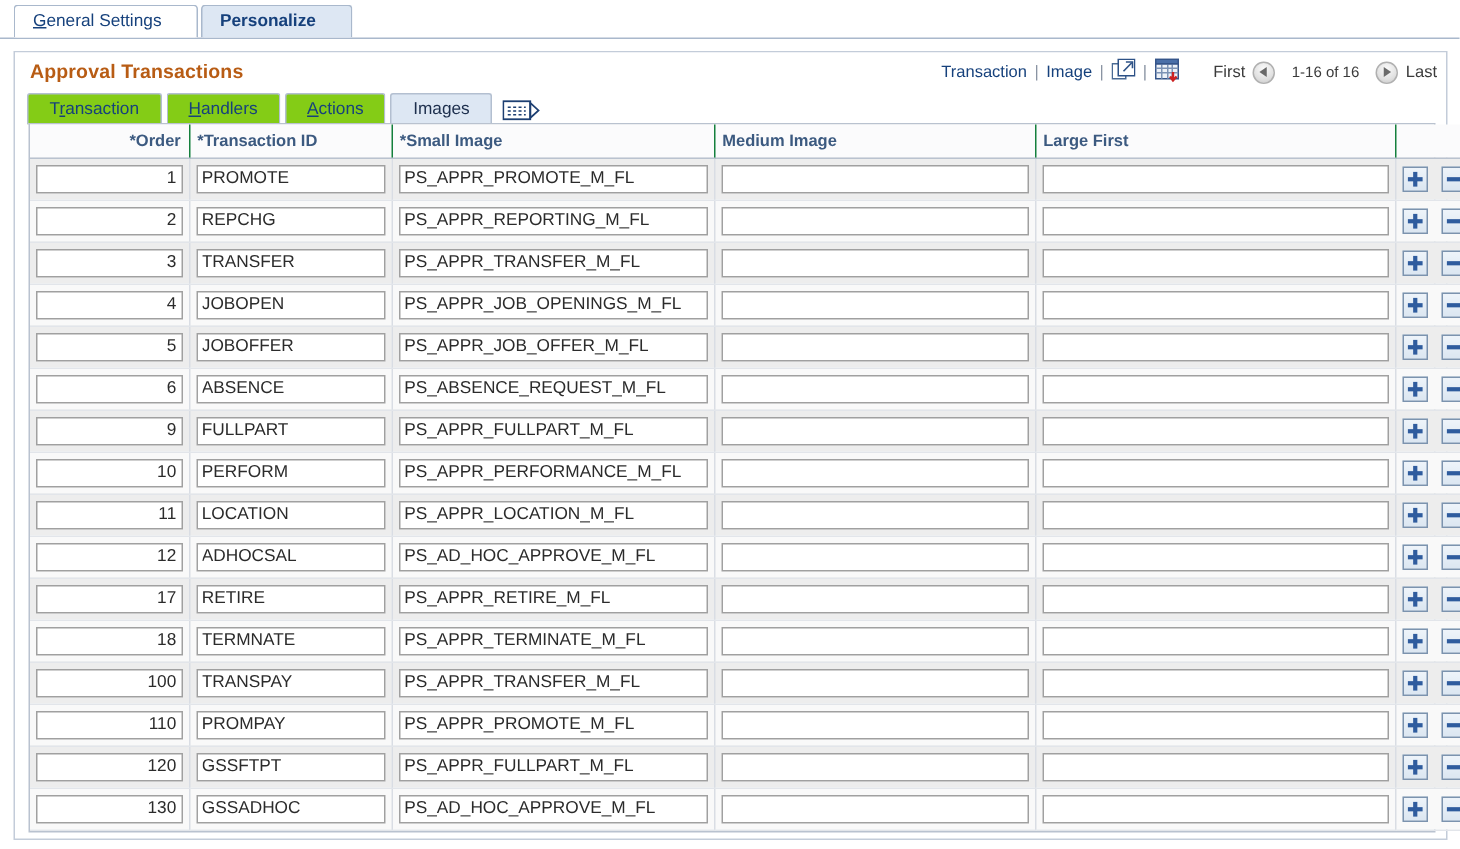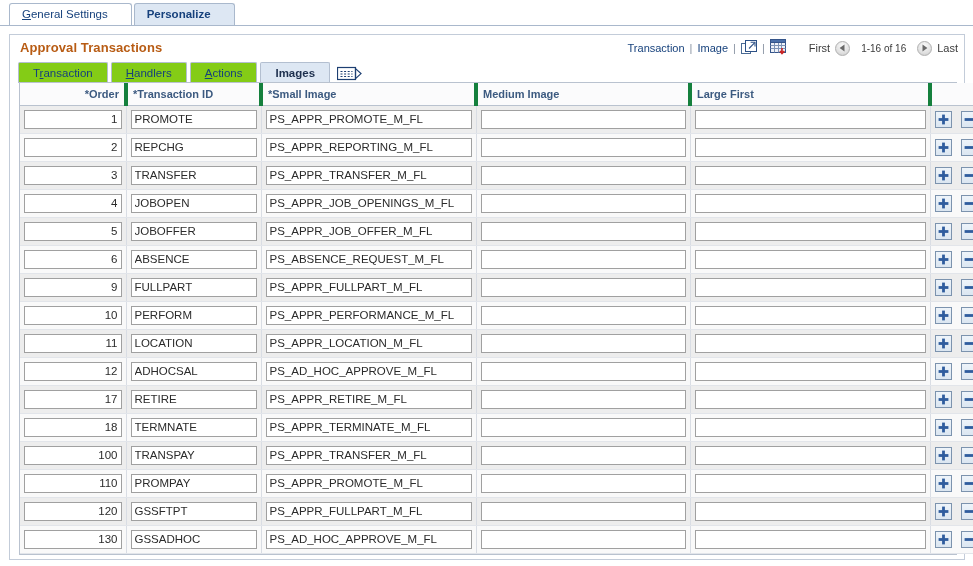--- a/index.html
+++ b/index.html
@@ -126,21 +126,21 @@
     border-bottom: none;
     border-radius: 2px 2px 0 0;
     background: #84cc16;
     color: #16417c;
     font-size: 11.5px;
     white-space: nowrap;
     cursor: pointer;
   }
   .inner-tab.active {
     background: #dde7f3;
-    font-weight: bold;
+    font-weight: normal;
     color: #1d2f4d;
   }
   .inner-tab .ak { text-decoration: underline; }
   .tab-expand {
     margin-left: 4px;
     margin-bottom: 1px;
     cursor: pointer;
     display: inline-flex;
     align-items: center;
   }
@@ -153,21 +153,21 @@
     border: 1px solid #b9c2cf;
     background: #ffffff;
   }
   table.grid {
     border-collapse: collapse;
     width: 936px;
     table-layout: fixed;
   }
   table.grid th {
     background: #fbfbfc;
-    border-right: 4px solid #15803d;
+    border-right: 1px solid #15803d;
     border-bottom: 1px solid #b9c2cf;
     color: #3c5a80;
     font-size: 11px;
     font-weight: bold;
     height: 22px;
     padding: 0 5px;
     white-space: nowrap;
   }
   table.grid th.num { text-align: right; }
   table.grid th.lbl { text-align: left; }

